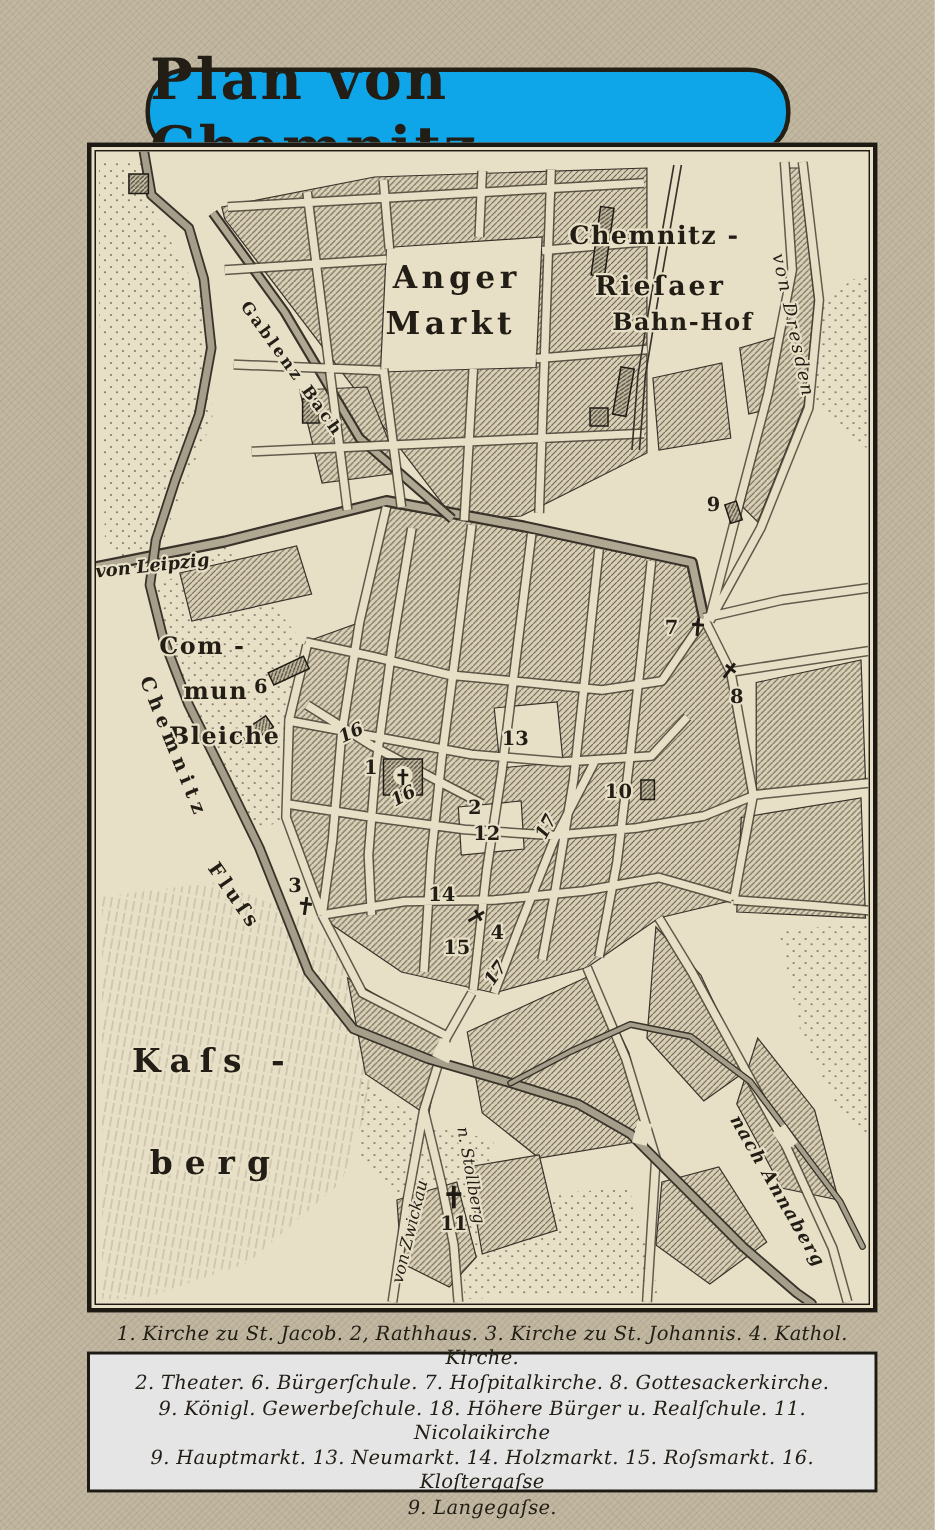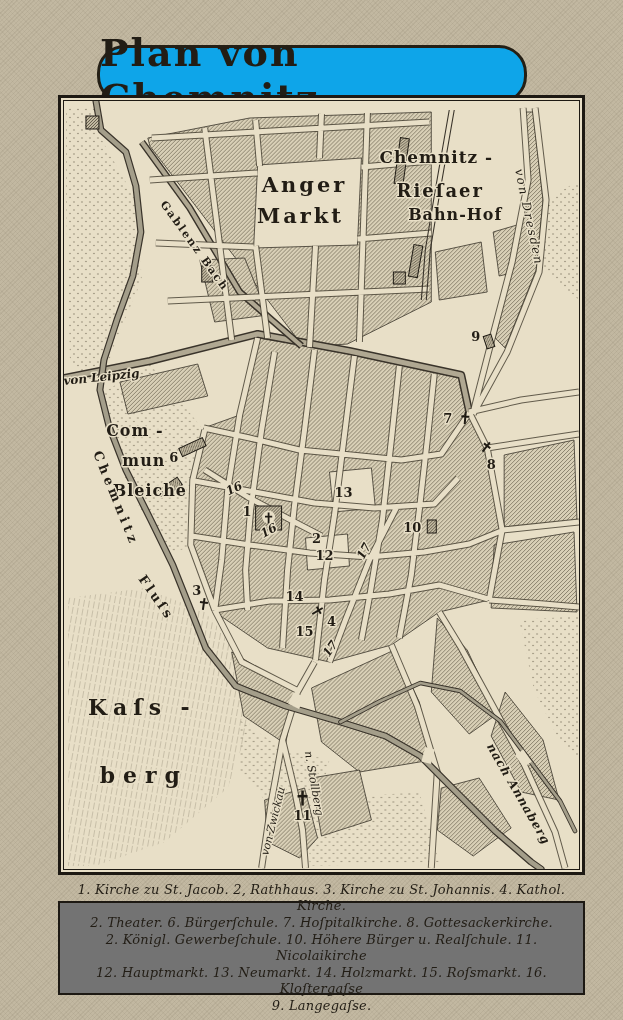--- a/index.html
+++ b/index.html
@@ -21,21 +21,21 @@
   .map-frame{
     position:absolute;left:58px;top:95px;width:527px;height:780px;
     border:3px solid #1d1913;background:#e8dfc7;box-sizing:border-box;
   }
   .map-inner{
     position:absolute;inset:2px;border:1px solid #1d1913;overflow:hidden;background:#e8dfc7;
   }
   .map-inner svg{display:block;width:100%;height:100%;}
   .legend-box{
     position:absolute;left:58px;top:901px;width:527px;height:94px;
-    background:#737373;border:2px solid #1d1913;box-sizing:border-box;
+    background:#e5e5e5;border:2px solid #1d1913;box-sizing:border-box;
     display:flex;flex-direction:column;justify-content:center;gap:1px;
     font-style:italic;font-size:13px;line-height:16px;text-align:center;
     letter-spacing:.2px;
   }
   svg text{font-family:"DejaVu Serif", serif;fill:#221d15;}
   .halo{paint-order:stroke;stroke:#e8dfc7;stroke-width:3px;stroke-linejoin:round;}
   .num{font-weight:bold;font-size:13px;}
   .numi{font-weight:bold;font-style:italic;font-size:12px;}
   .rd{font-style:italic;font-size:12px;letter-spacing:2px;}
 </style>
@@ -265,16 +265,16 @@
       <text transform="translate(277,822) rotate(-76)" font-size="11" font-style="italic" class="halo">von Zwickau</text>
       <text transform="translate(311,784) rotate(80)" font-size="11" font-style="italic" class="halo">n. Stollberg</text>
     </g>
   </svg>
  </div>
 </div>
 
 <div class="legend-box">
   <div>1. Kirche zu St. Jacob. 2, Rathhaus. 3. Kirche zu St. Johannis. 4. Kathol. Kirche.</div>
   <div>2. Theater. 6. Bürgerſchule. 7. Hoſpitalkirche. 8. Gottesackerkirche.</div>
-  <div>2. Königl. Gewerbeſchule. 10. Höhere Bürger u. Realſchule. 11. Nicolaikirche</div>
-  <div>12. Hauptmarkt. 13. Neumarkt. 14. Holzmarkt. 15. Roſsmarkt. 16. Kloſtergaſse</div>
+  <div>9. Königl. Gewerbeſchule. 18. Höhere Bürger u. Realſchule. 11. Nicolaikirche</div>
+  <div>9. Hauptmarkt. 13. Neumarkt. 14. Holzmarkt. 15. Roſsmarkt. 16. Kloſtergaſse</div>
   <div>9. Langegaſse.</div>
 </div>
 
 </body></html>

